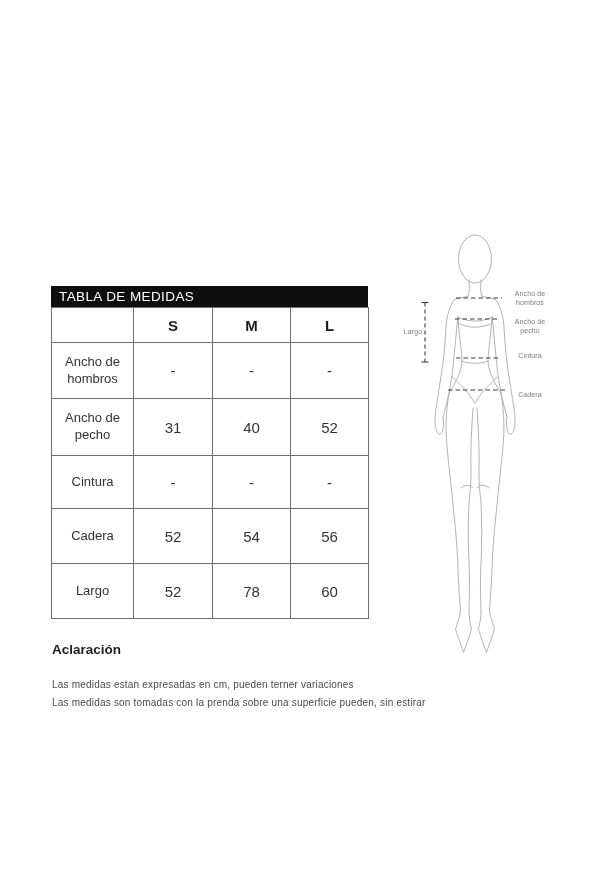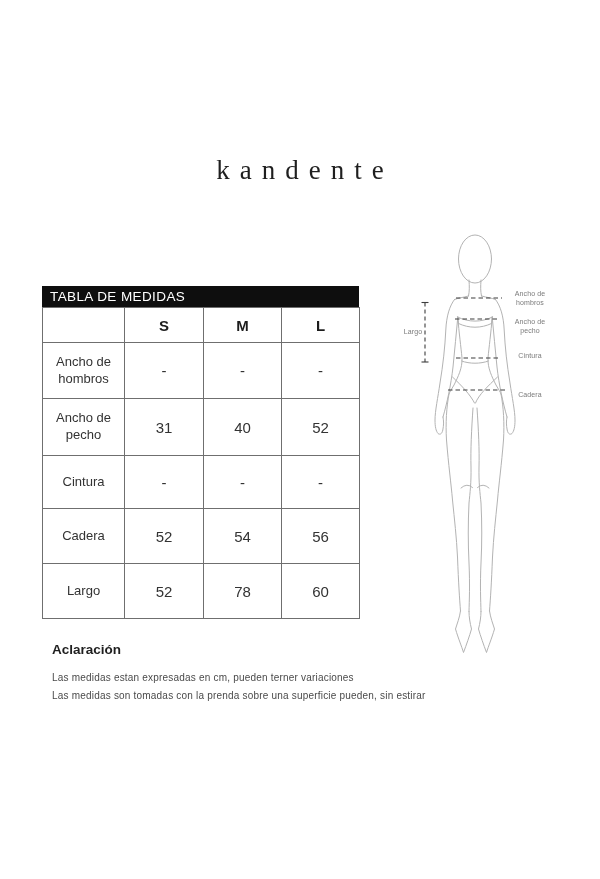--- a/index.html
+++ b/index.html
@@ -24,21 +24,21 @@
     font-size: 27px;
     font-weight: 400;
     letter-spacing: 10px;
     text-indent: 10px;
     color: #1f1f1f;
   }
 
   
   .size-table-wrap {
     position: absolute;
-    top: 286px; left: 42px;
+    top: 286px; left: 51px;
     width: 317px;
   }
   .table-title-bar {
     width: 100%;
     height: 21px;
     background: #0e0e0e;
     color: #ffffff;
     font-size: 13.5px;
     font-weight: 500;
     letter-spacing: 0.4px;
@@ -99,35 +99,34 @@
   
   .notes {
     position: absolute;
     top: 642px; left: 52px;
     width: 480px;
   }
   .notes-heading {
     font-size: 13.5px;
     font-weight: 700;
     color: #1f1f1f;
-    margin-bottom: 15px;
+    margin-bottom: 22px;
   }
   .notes-line {
     font-size: 10px;
     color: #4a4a4a;
     margin-bottom: 7px;
     letter-spacing: 0.2px;
   }
 </style>
 </head>
 <body>
 
 <div class="page">
 
-  <div class="brand">kandente</div>
 
   <div class="size-table-wrap">
     <div class="table-title-bar">TABLA DE MEDIDAS</div>
     <table class="size-table">
       <colgroup>
         <col class="c-label">
           <col class="c-s">
           <col class="c-m">
           <col class="c-l">
       </colgroup>

